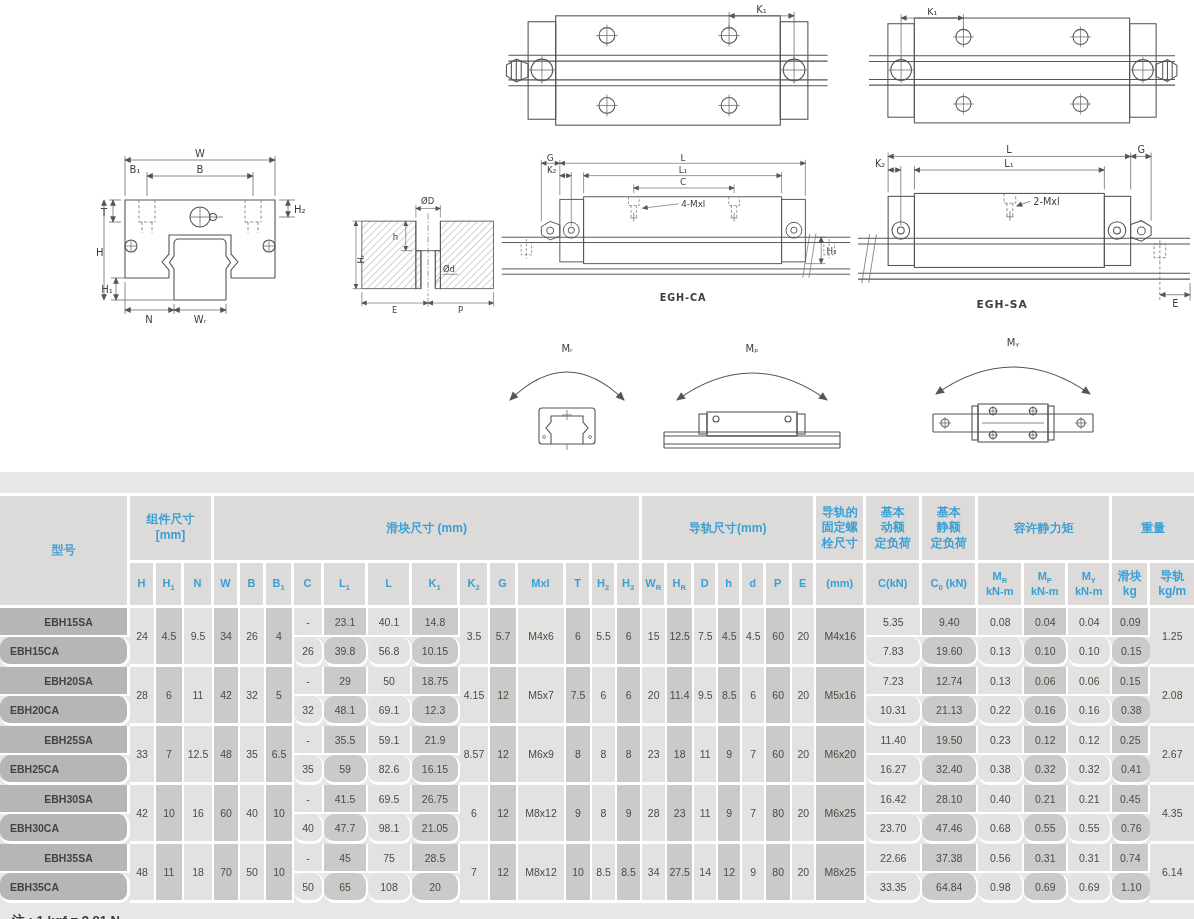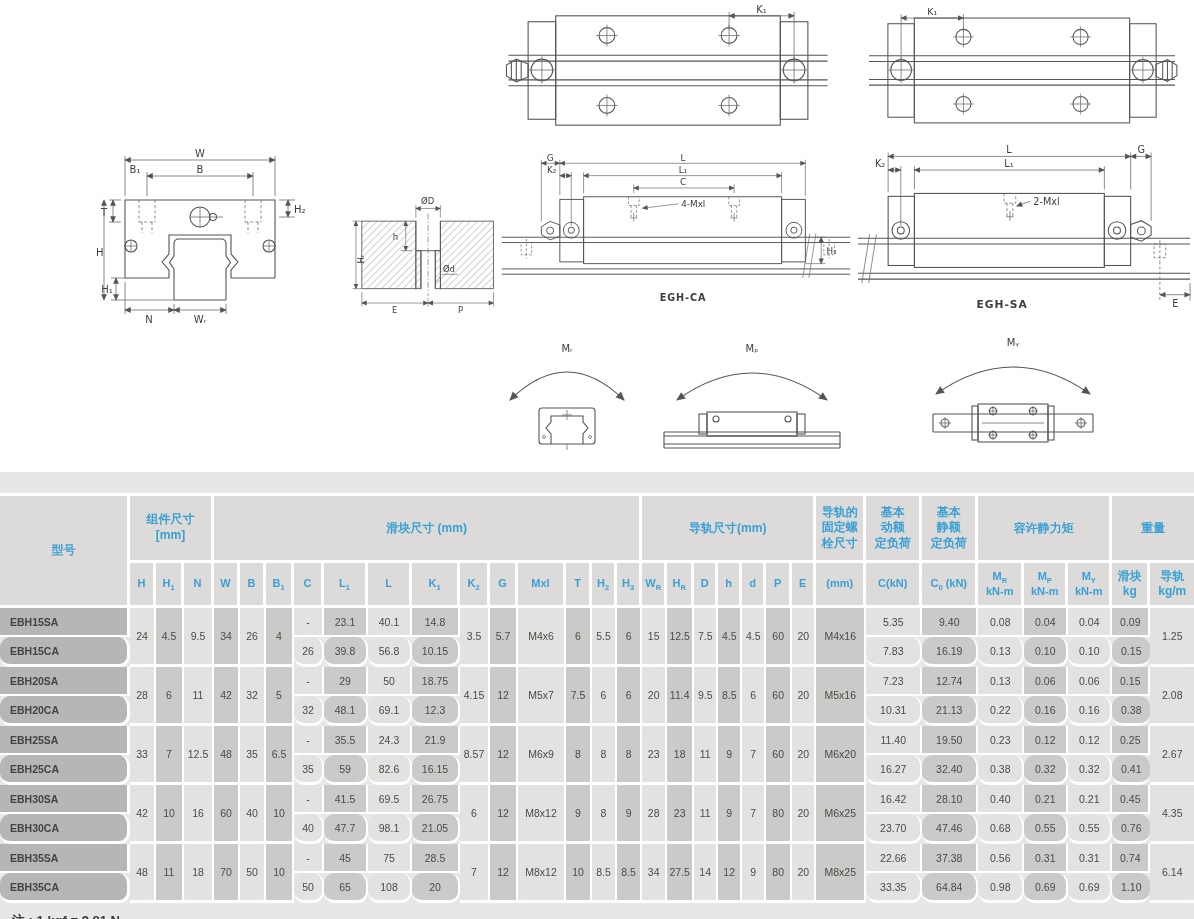--- a/index.html
+++ b/index.html
@@ -23,21 +23,21 @@
   th.pre{white-space:pre-line;line-height:1.3;}
   th.sym{font-size:11px;}
   th:last-child,td:last-child{border-right:none;}
   .h1{height:64px;}
   .h2{height:42px;line-height:1.25;}
   td{height:27px;text-align:center;vertical-align:middle;font-size:10.5px;color:#4c4a47;
      border-right:2px solid #fff;padding:0;}
   td.lt{background:#e3e2e0;}
   td.dk{background:#cbcac8;}
   td.mod{background:#b7b6b4;color:#454341;font-weight:bold;text-align:left;padding-left:10px;font-size:10.5px;border-right:3px solid #fff;}
-  td.bb2{border-bottom:2px solid #fff;}
+  td.bb2{border-bottom:2px solid #fff;text-align:center;}
   td.bb4{border-bottom:3px solid #fff;border-radius:11px;}
   td.m{border-bottom:3px solid #fff;}
   .sb{font-size:7.5px;vertical-align:-2.5px;}
   .note{font-size:13px;font-weight:bold;color:#3b3a38;padding:9px 12px;}
 </style>
 </head>
 <body>
 
 <div class="sheet">
 
@@ -436,21 +436,21 @@
           <td class="dk bb2">0.09</td>
           <td class="lt m" rowspan="2">1.25</td>
         </tr>
         <tr>
           <td class="mod bb4">EBH15CA</td>
           <td class="lt bb4">26</td>
           <td class="dk bb4">39.8</td>
           <td class="lt bb4">56.8</td>
           <td class="dk bb4">10.15</td>
           <td class="lt bb4">7.83</td>
-          <td class="dk bb4">16.19</td>
+          <td class="dk bb4">19.60</td>
           <td class="lt bb4">0.13</td>
           <td class="dk bb4">0.10</td>
           <td class="lt bb4">0.10</td>
           <td class="dk bb4">0.15</td>
         </tr>
 
         <tr>
           <td class="mod bb2">EBH20SA</td>
           <td class="lt m" rowspan="2">28</td>
           <td class="dk m" rowspan="2">6</td>
@@ -501,21 +501,21 @@
         <tr>
           <td class="mod bb2">EBH25SA</td>
           <td class="lt m" rowspan="2">33</td>
           <td class="dk m" rowspan="2">7</td>
           <td class="lt m" rowspan="2">12.5</td>
           <td class="dk m" rowspan="2">48</td>
           <td class="lt m" rowspan="2">35</td>
           <td class="dk m" rowspan="2">6.5</td>
           <td class="lt bb2">-</td>
           <td class="dk bb2">35.5</td>
-          <td class="lt bb2">24.3</td>
+          <td class="lt bb2">59.1</td>
           <td class="dk bb2">21.9</td>
           <td class="lt m" rowspan="2">8.57</td>
           <td class="dk m" rowspan="2">12</td>
           <td class="lt m" rowspan="2">M6x9</td>
           <td class="dk m" rowspan="2">8</td>
           <td class="lt m" rowspan="2">8</td>
           <td class="dk m" rowspan="2">8</td>
           <td class="lt m" rowspan="2">23</td>
           <td class="dk m" rowspan="2">18</td>
           <td class="lt m" rowspan="2">11</td>

